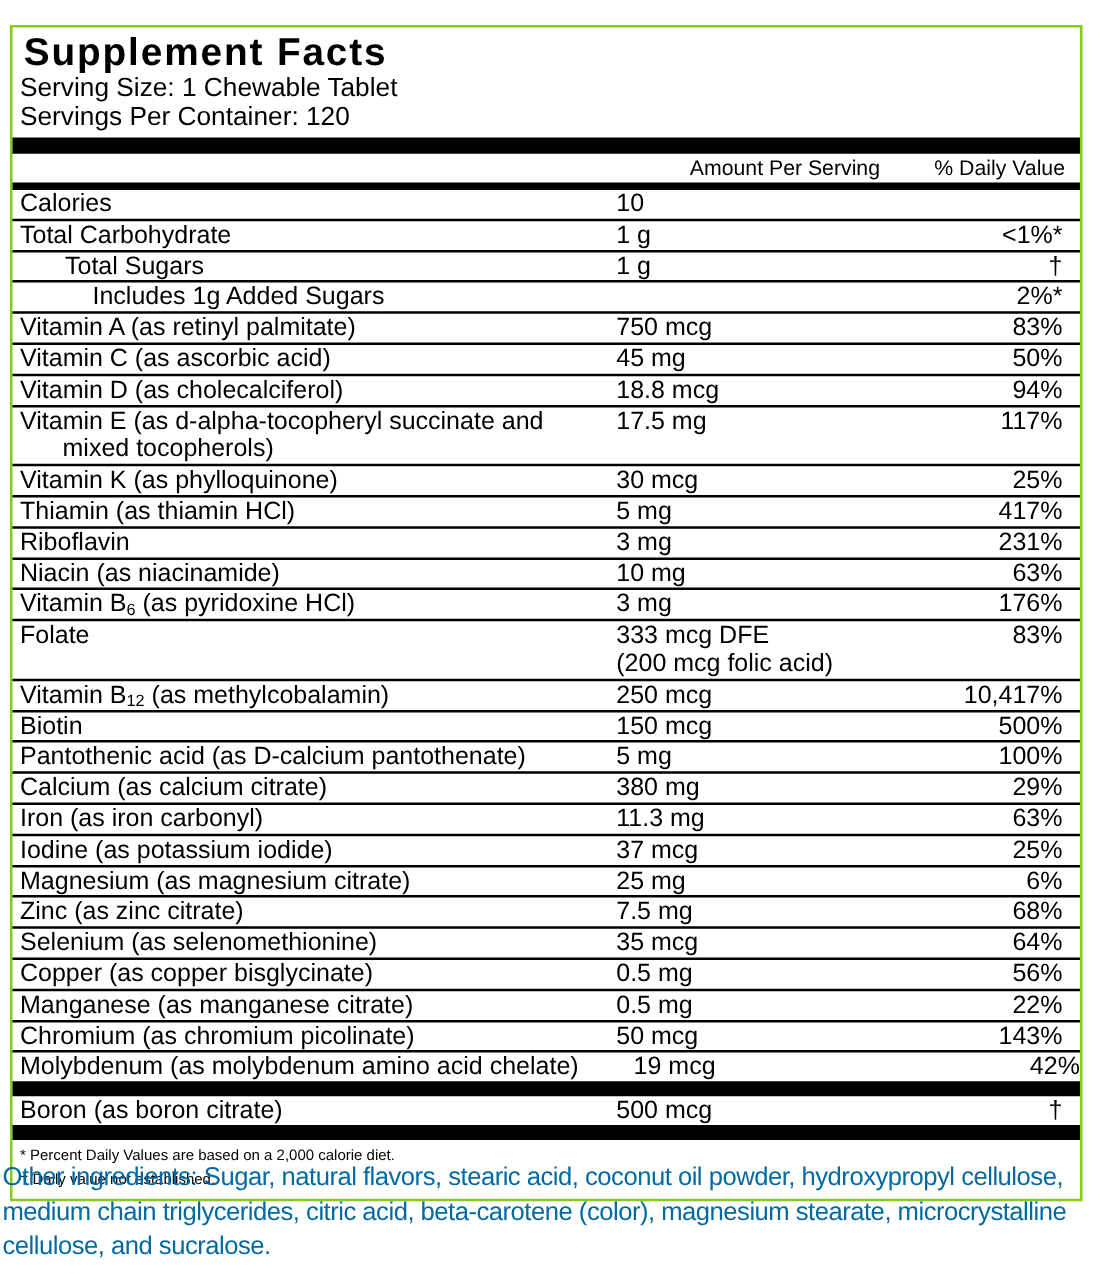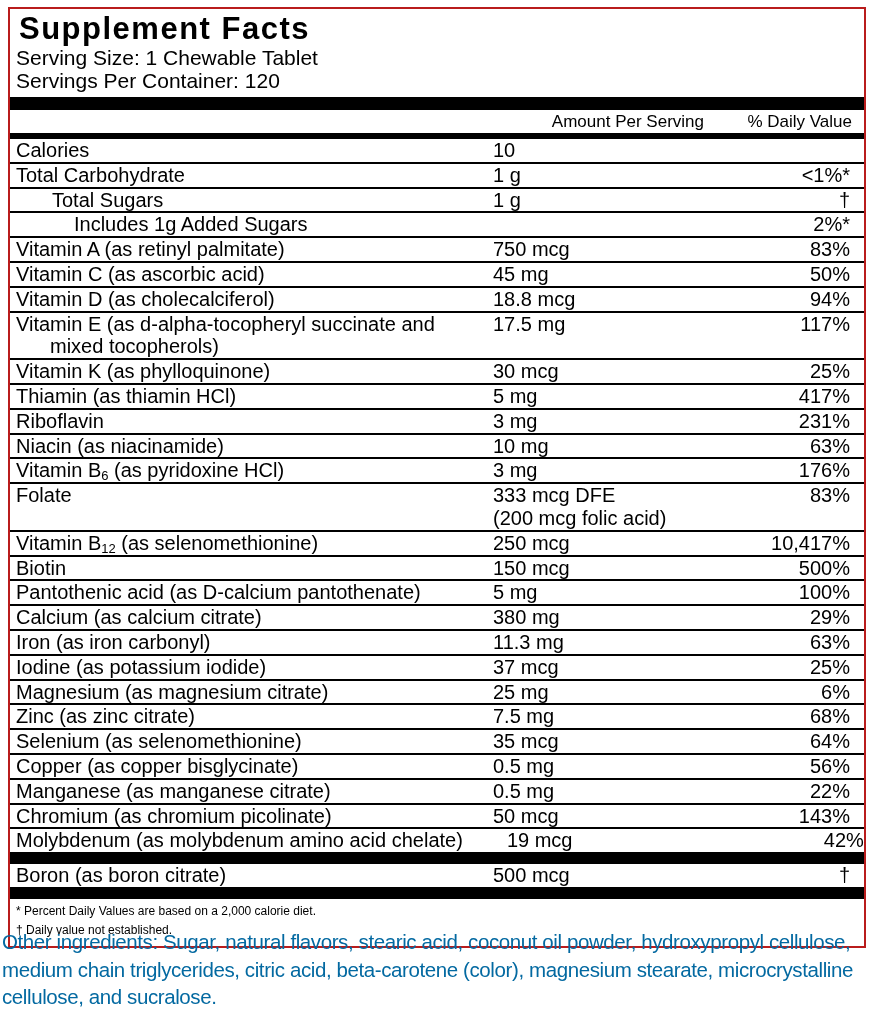--- a/index.html
+++ b/index.html
@@ -13,23 +13,23 @@
   }
   .stage {
     position: relative;
     width: 892px;
     height: 1024px;
     overflow: hidden;
   }
   .box {
     position: absolute;
     left: 8px;
-    top: 7px;
+    top: 20px;
     width: 854px;
-    border: 2px solid #b91c1c;
+    border: 2px solid #84cc16;
     background: #fff;
   }
   .title {
     font-size: 31px;
     font-weight: bold;
     letter-spacing: 1.5px;
     line-height: 33px;
     padding: 3px 0 1px 9px;
     white-space: nowrap;
   }
@@ -213,21 +213,21 @@
         </div>
         <div class="row">
           <div class="cell name"><span>Folate</span></div>
           <div class="cell amount">
             <div>333 mcg DFE</div>
             <div>(200 mcg folic acid)</div>
           </div>
           <div class="cell dv">83%</div>
         </div>
         <div class="row">
-          <div class="cell name"><span>Vitamin B</span><sub>12</sub><span> (as selenomethionine)</span></div>
+          <div class="cell name"><span>Vitamin B</span><sub>12</sub><span> (as methylcobalamin)</span></div>
           <div class="cell amount">
             <div>250 mcg</div>
           </div>
           <div class="cell dv">10,417%</div>
         </div>
         <div class="row">
           <div class="cell name"><span>Biotin</span></div>
           <div class="cell amount">
             <div>150 mcg</div>
           </div>

